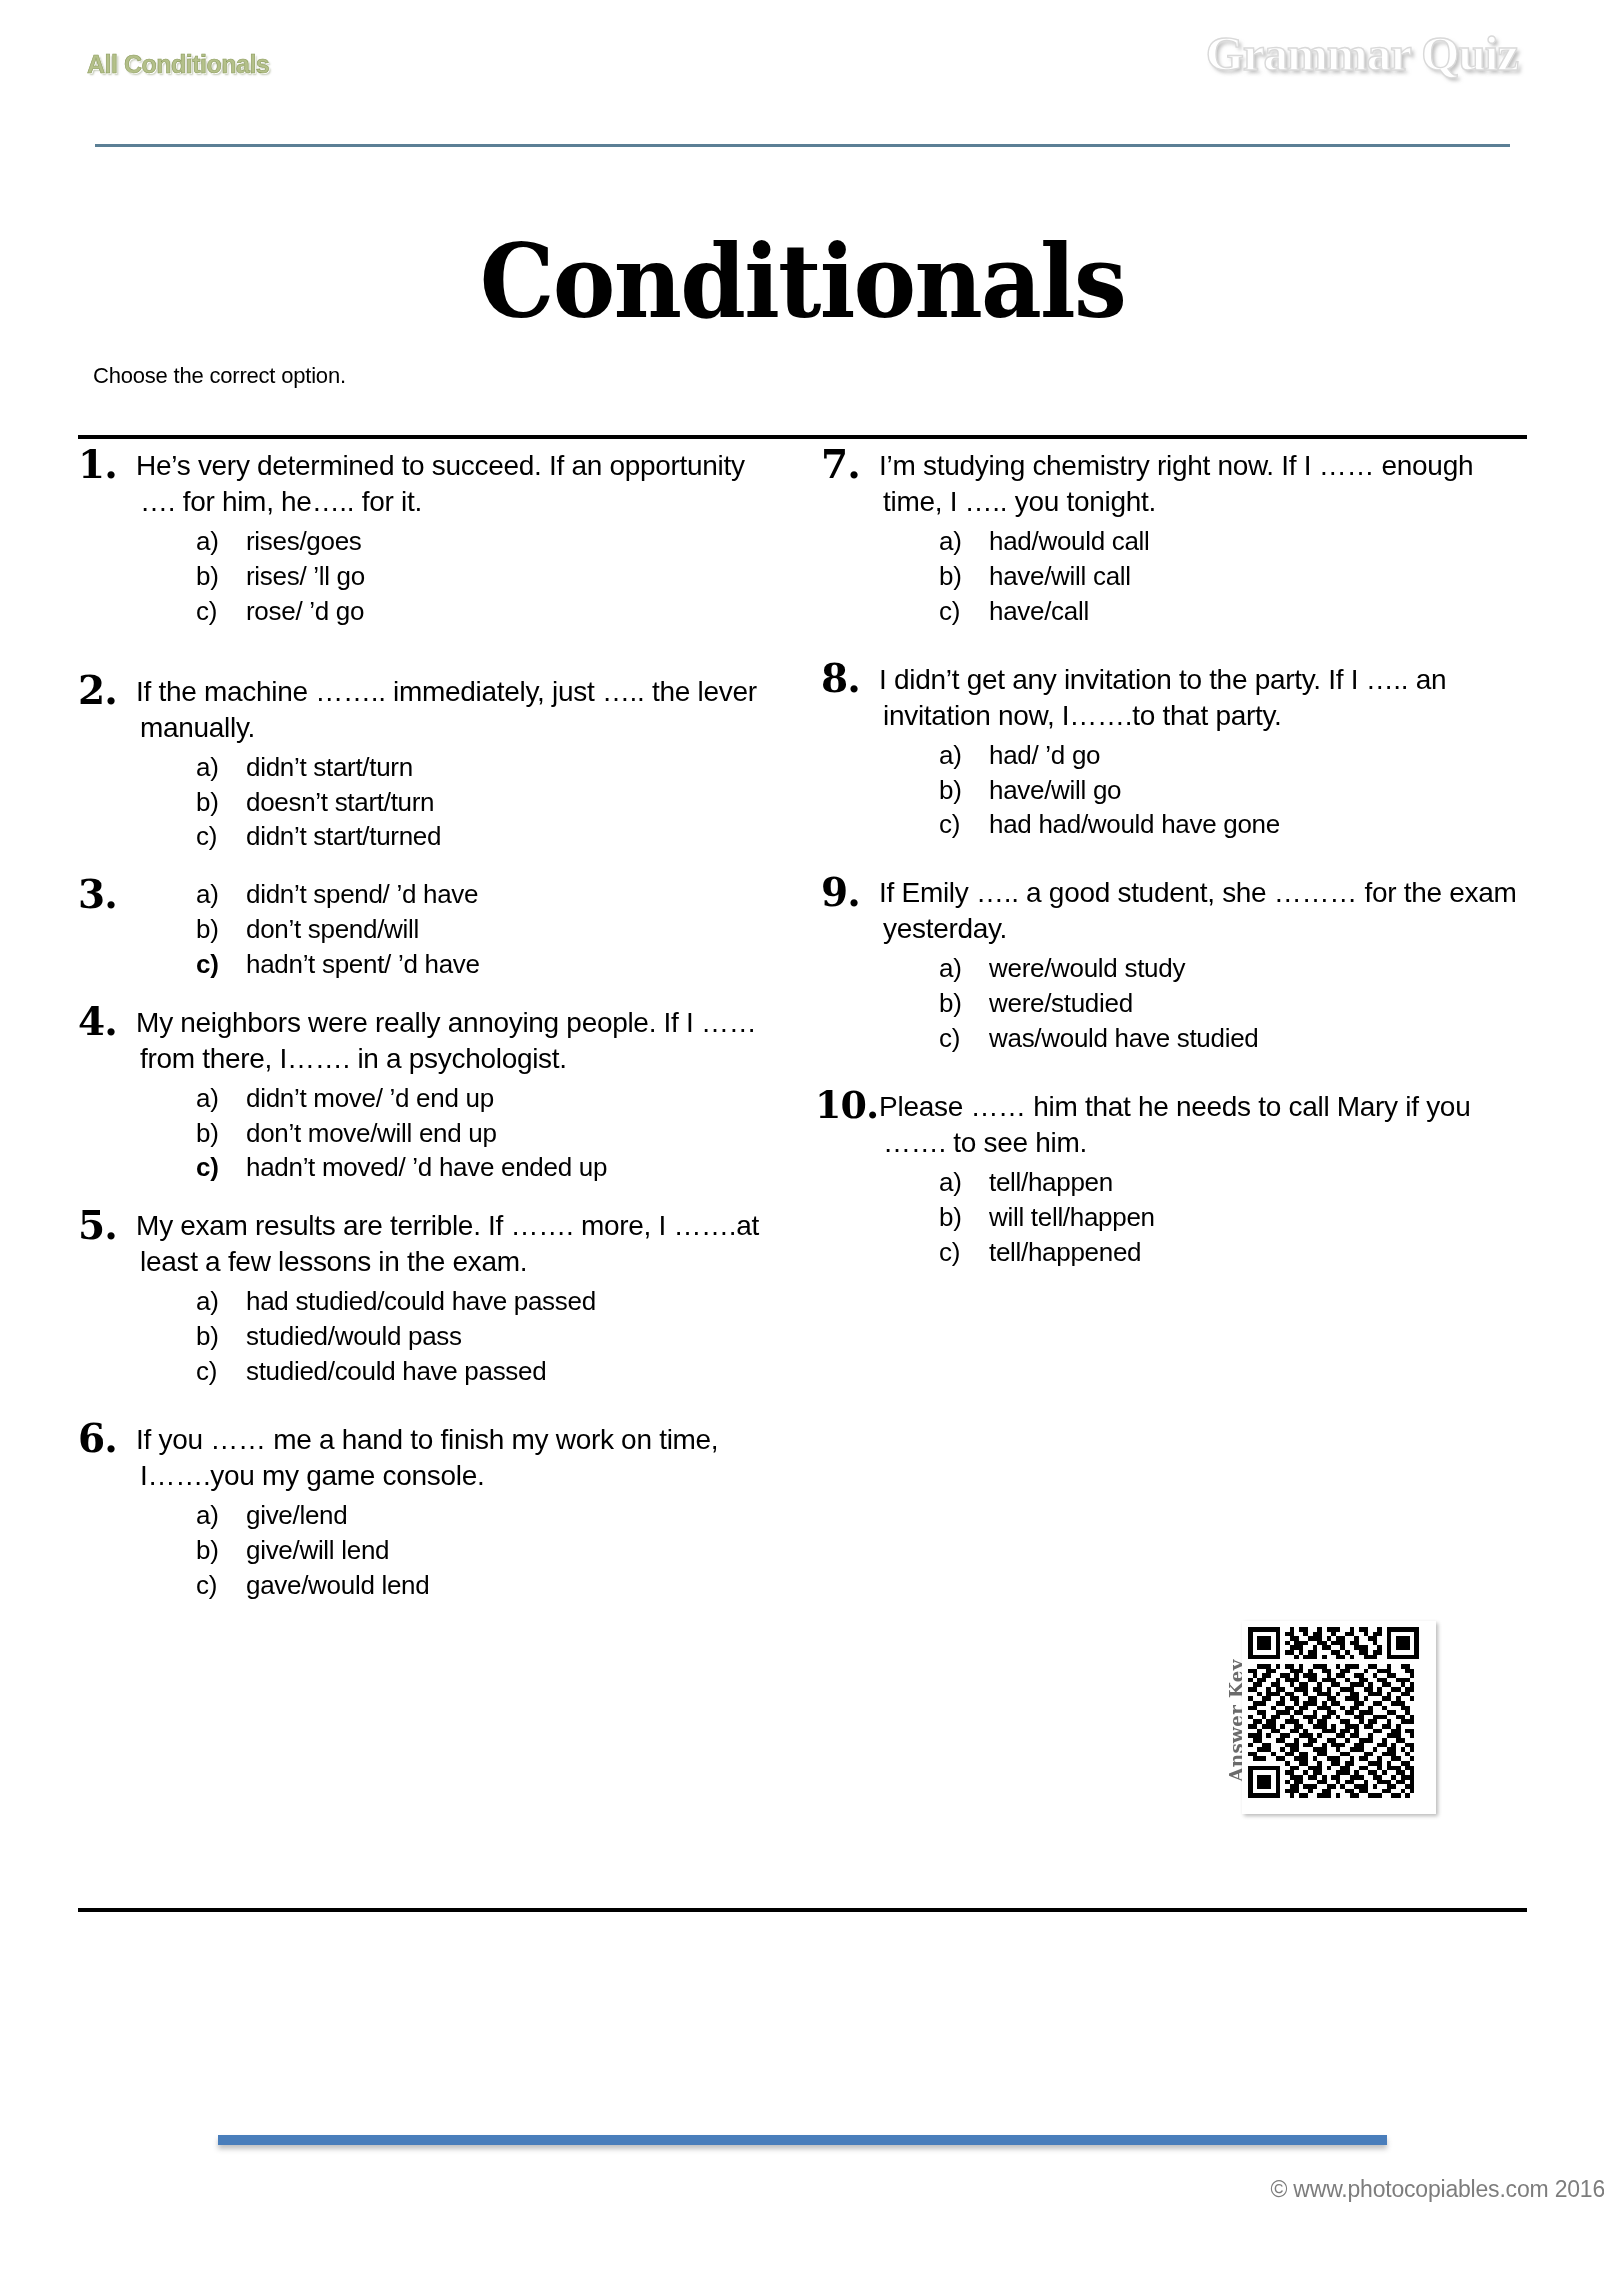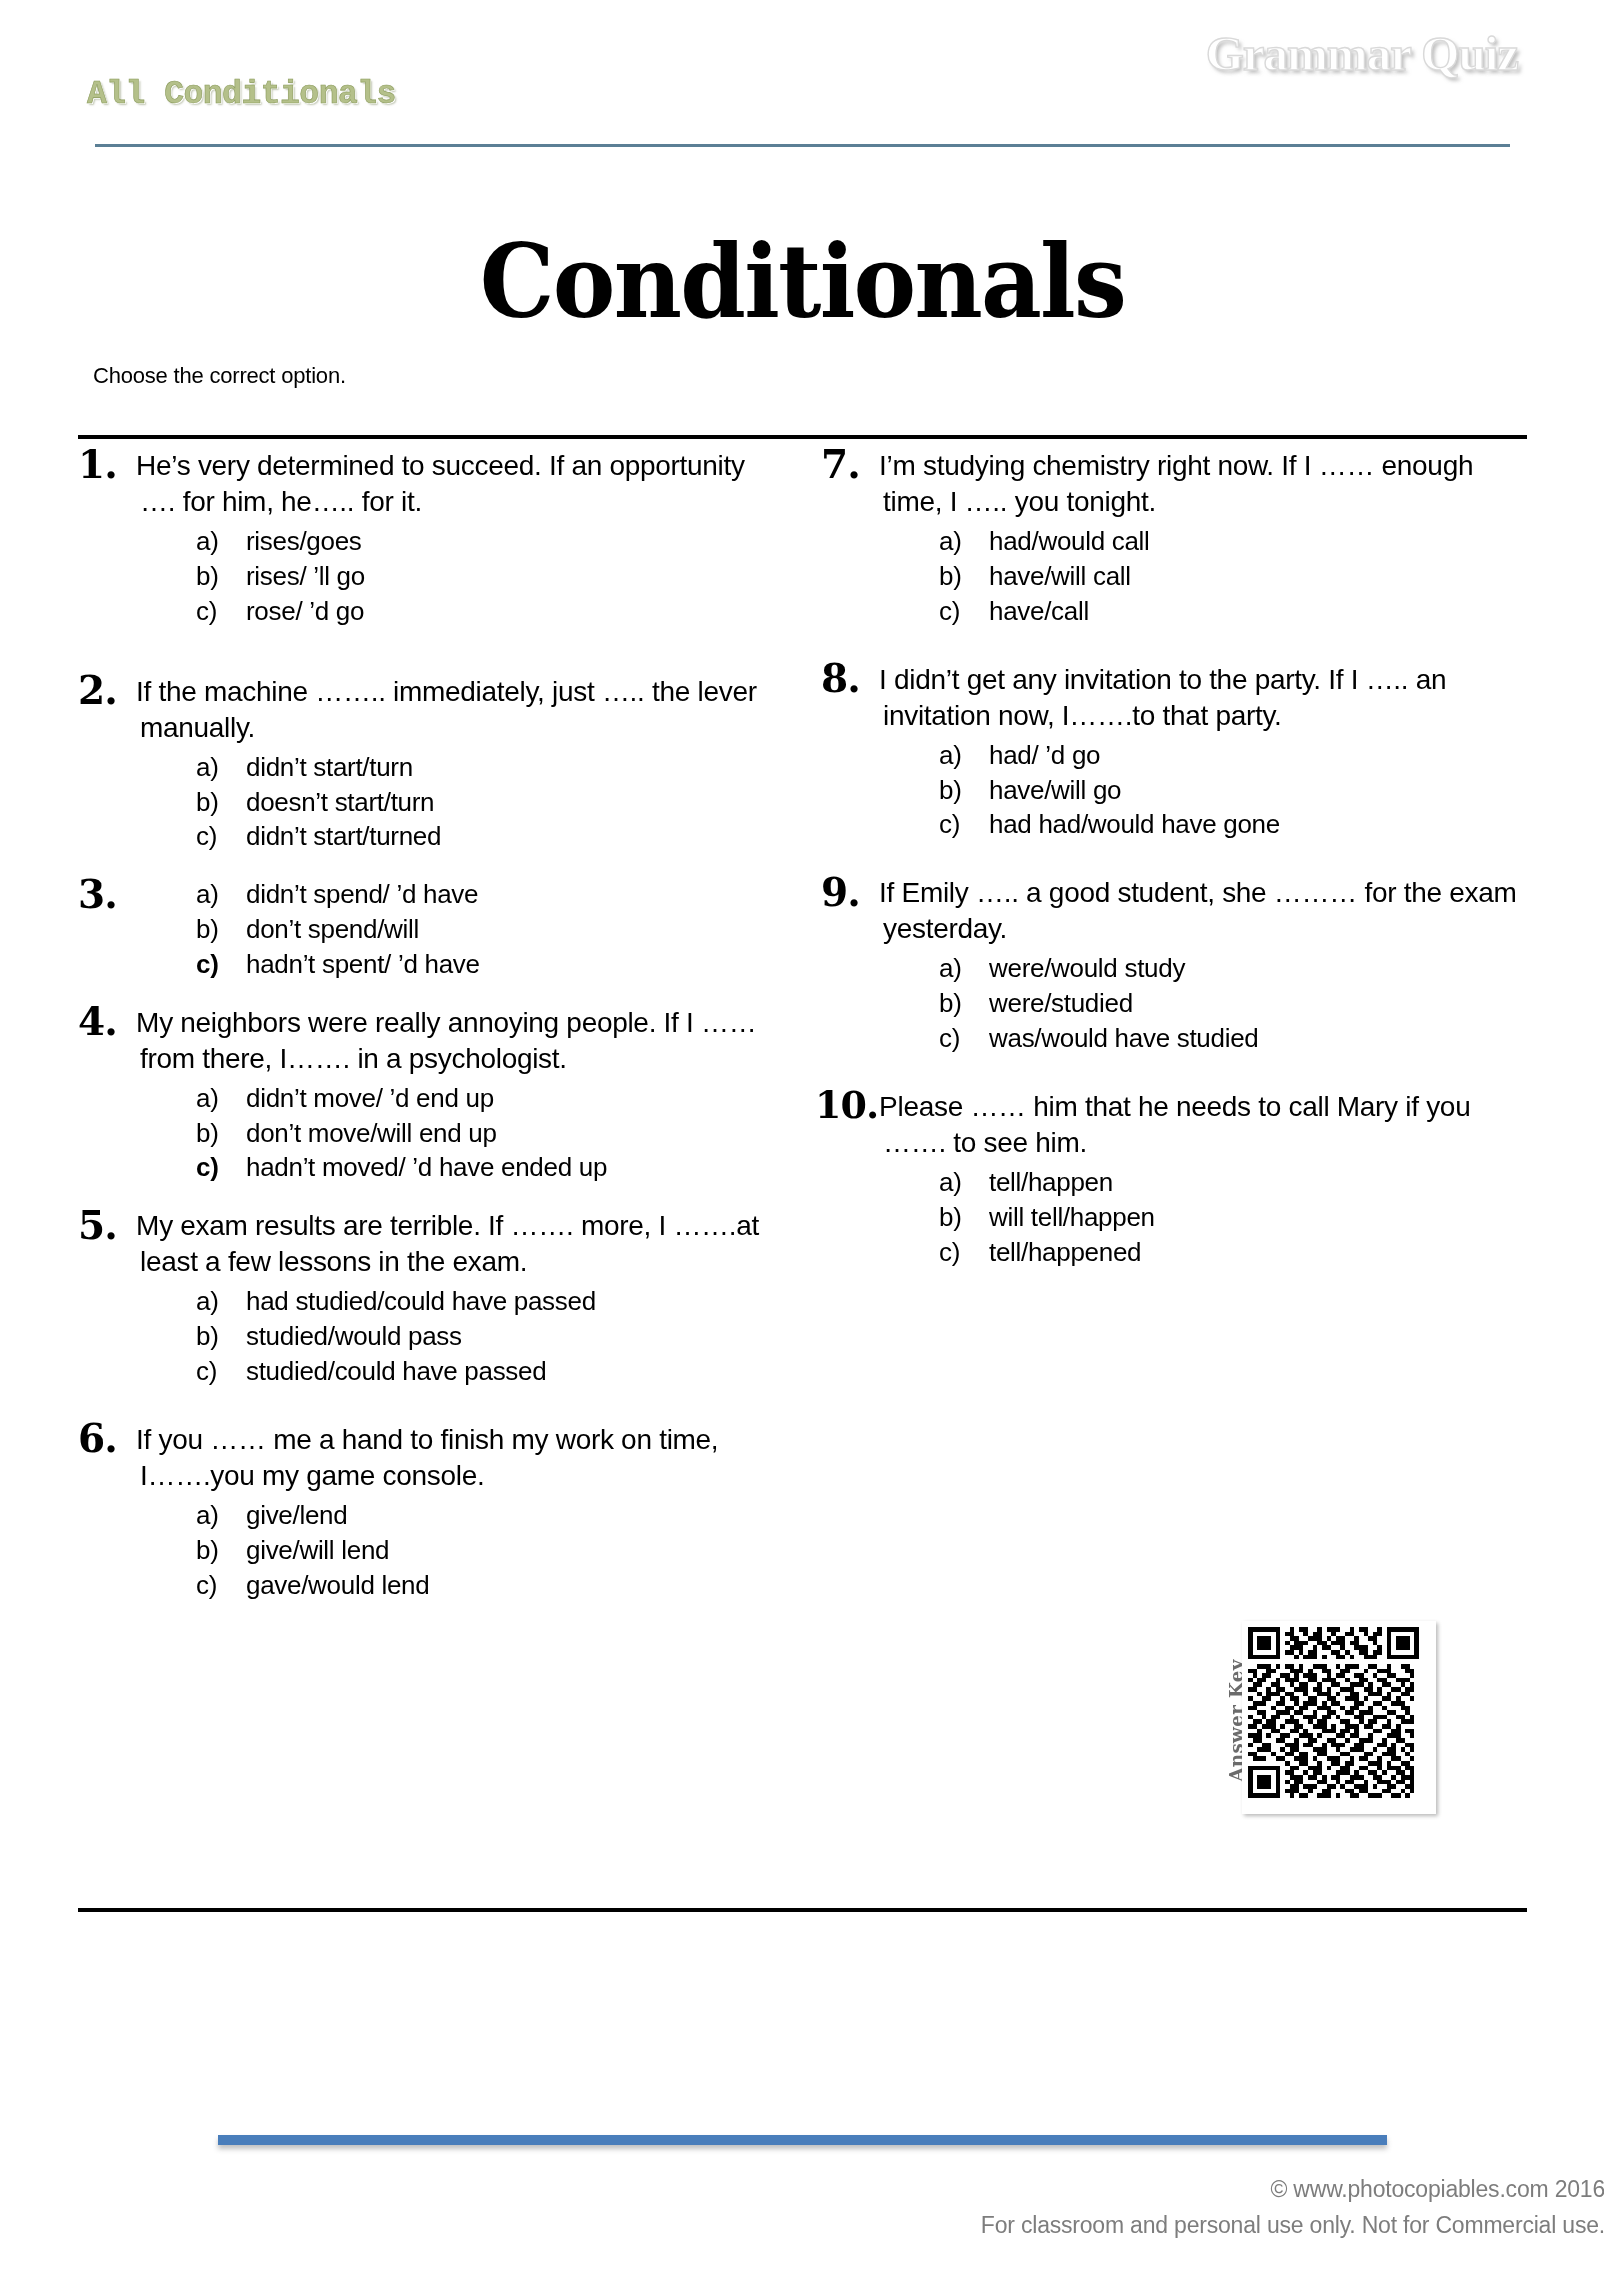--- a/index.html
+++ b/index.html
@@ -28,29 +28,28 @@
     position: absolute;
     top: 0;
     left: 0;
     width: 1605px;
     height: 146px;
   }
   .hdr-left {
     position: absolute;
     left: 87px;
     top: 50px;
-    font-family: Liberation Mono, monospace;
-    font-size: 33px;
+    font-family: Liberation Sans, sans-serif;
+    font-size: 25px;
     font-weight: bold;
     letter-spacing: -0.5px;
     color: #b4c08a;
     -webkit-text-stroke: 0.6px #8a9a5b;
     text-shadow: 1px 1px 0 #ffffff, 1.9px 1.9px 1.9px rgba(120,130,90,.45);
     white-space: nowrap;
-    margin-top: 26px;
   }
   .hdr-right {
     position: absolute;
     right: 87px;
     top: 25px;
     font-family: Liberation Serif, serif;
     font-size: 49px;
     font-weight: bold;
     letter-spacing: -1px;
     color: #ffffff;
@@ -806,17 +805,16 @@
         </g>
       </svg>
     </div>
   </div>
 
   <div class="bottom-rule"></div>
 
   <div class="footer-bar"></div>
   <div class="footer-text">
     <div>© www.photocopiables.com   2016</div>
-    <div>For classroom and personal use only. Not for Commercial use.</div>
   </div>
 
 </div>
 
 
 </body></html>

